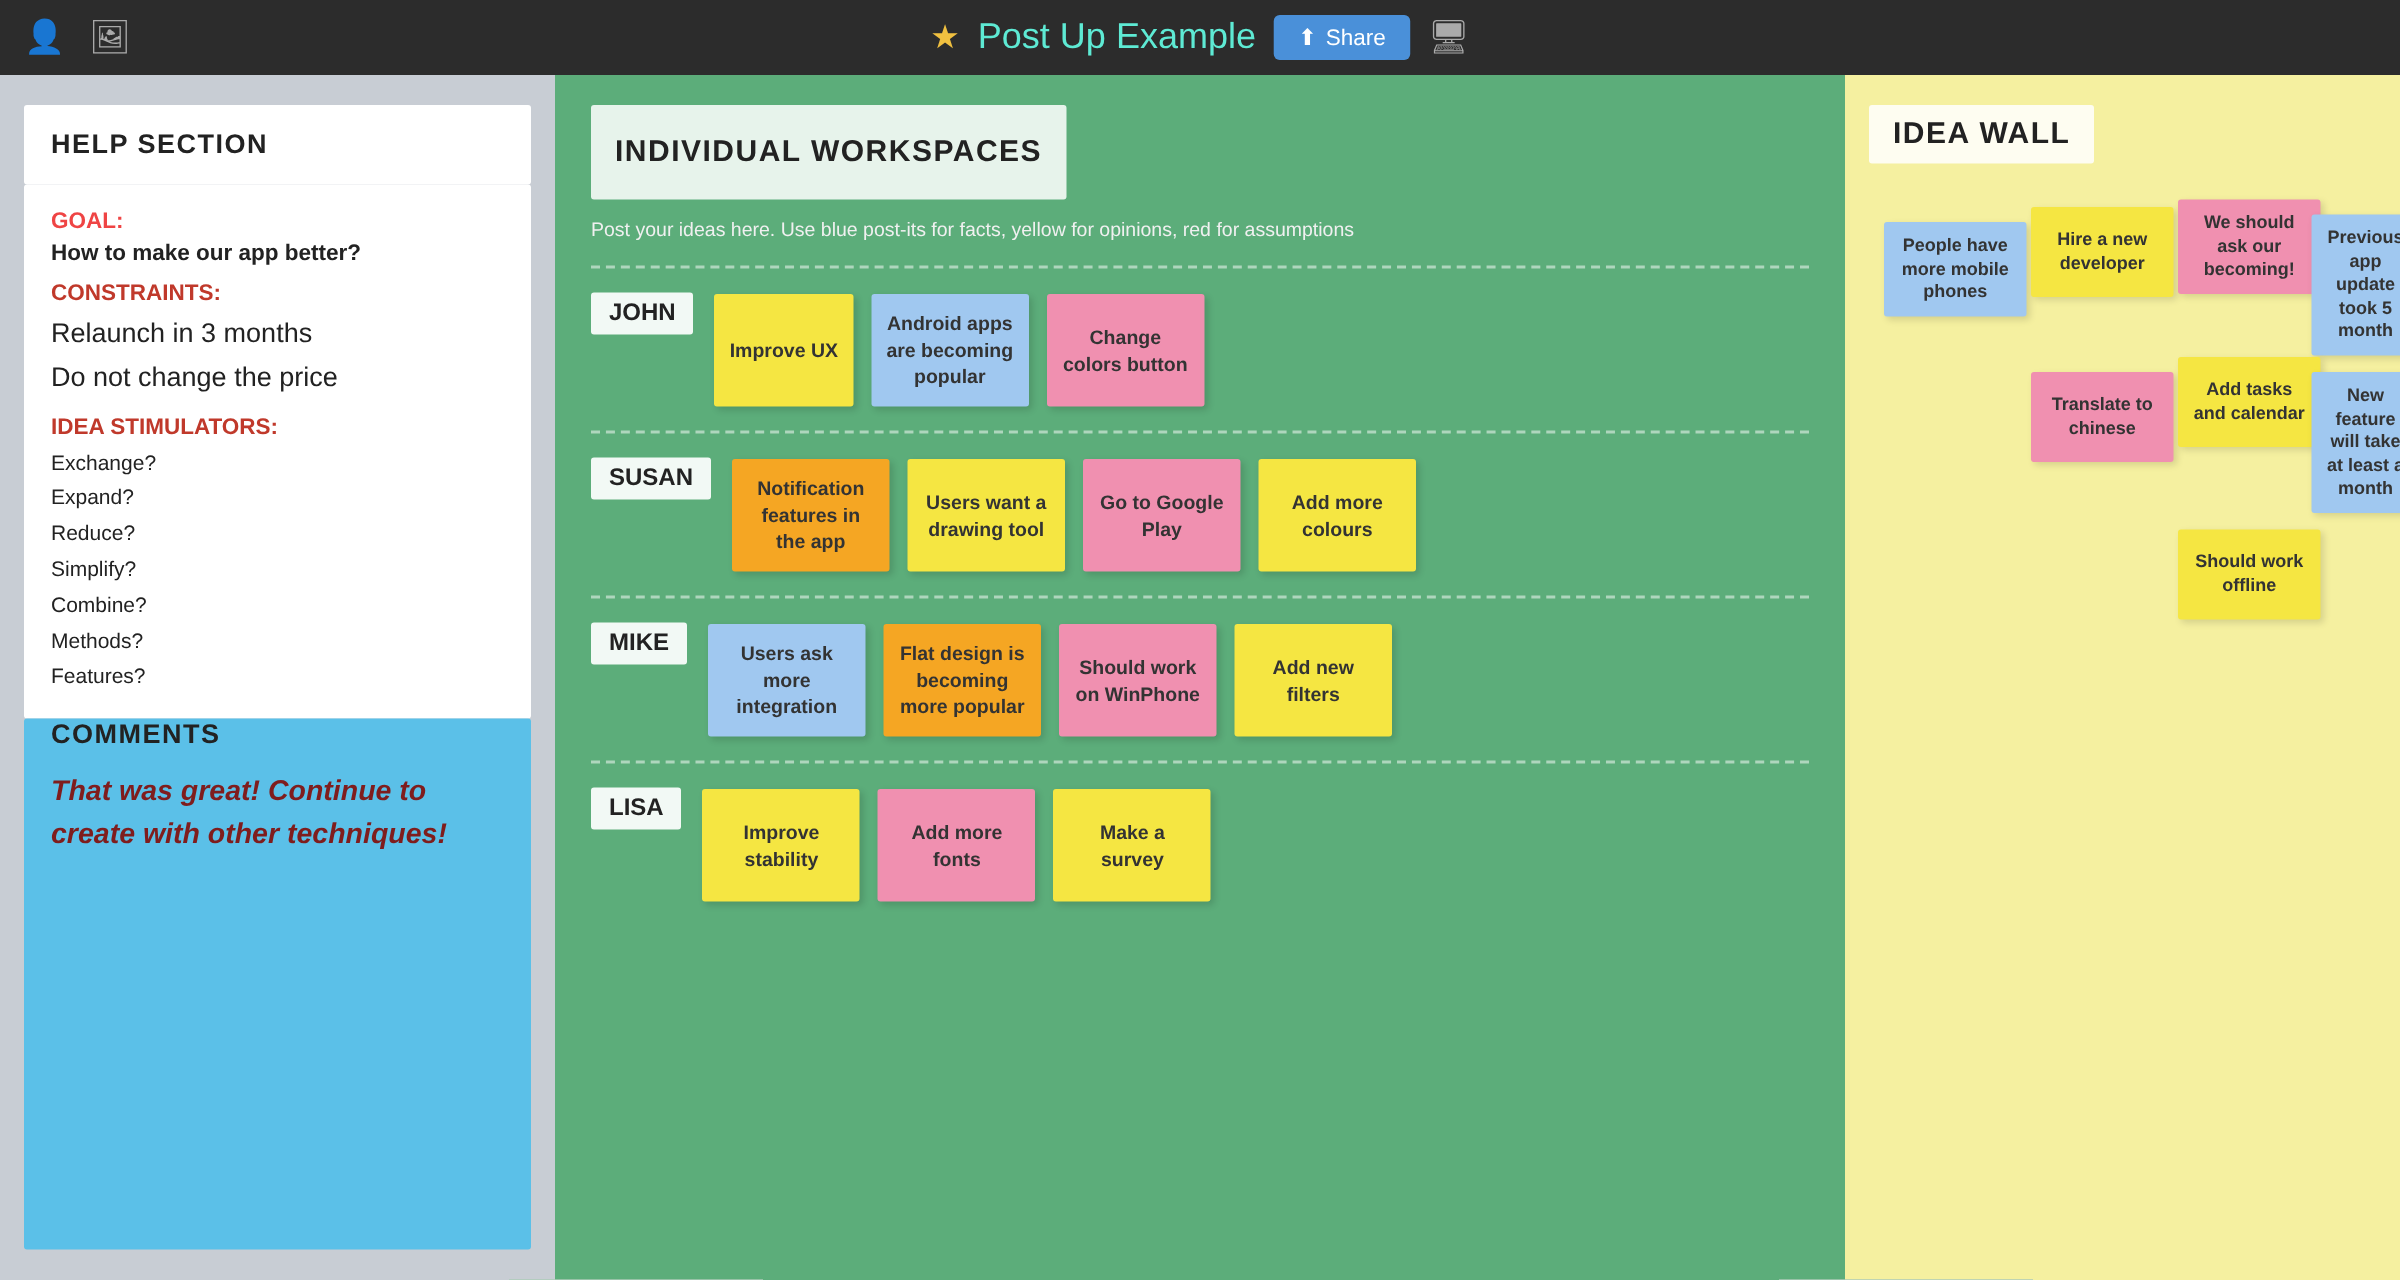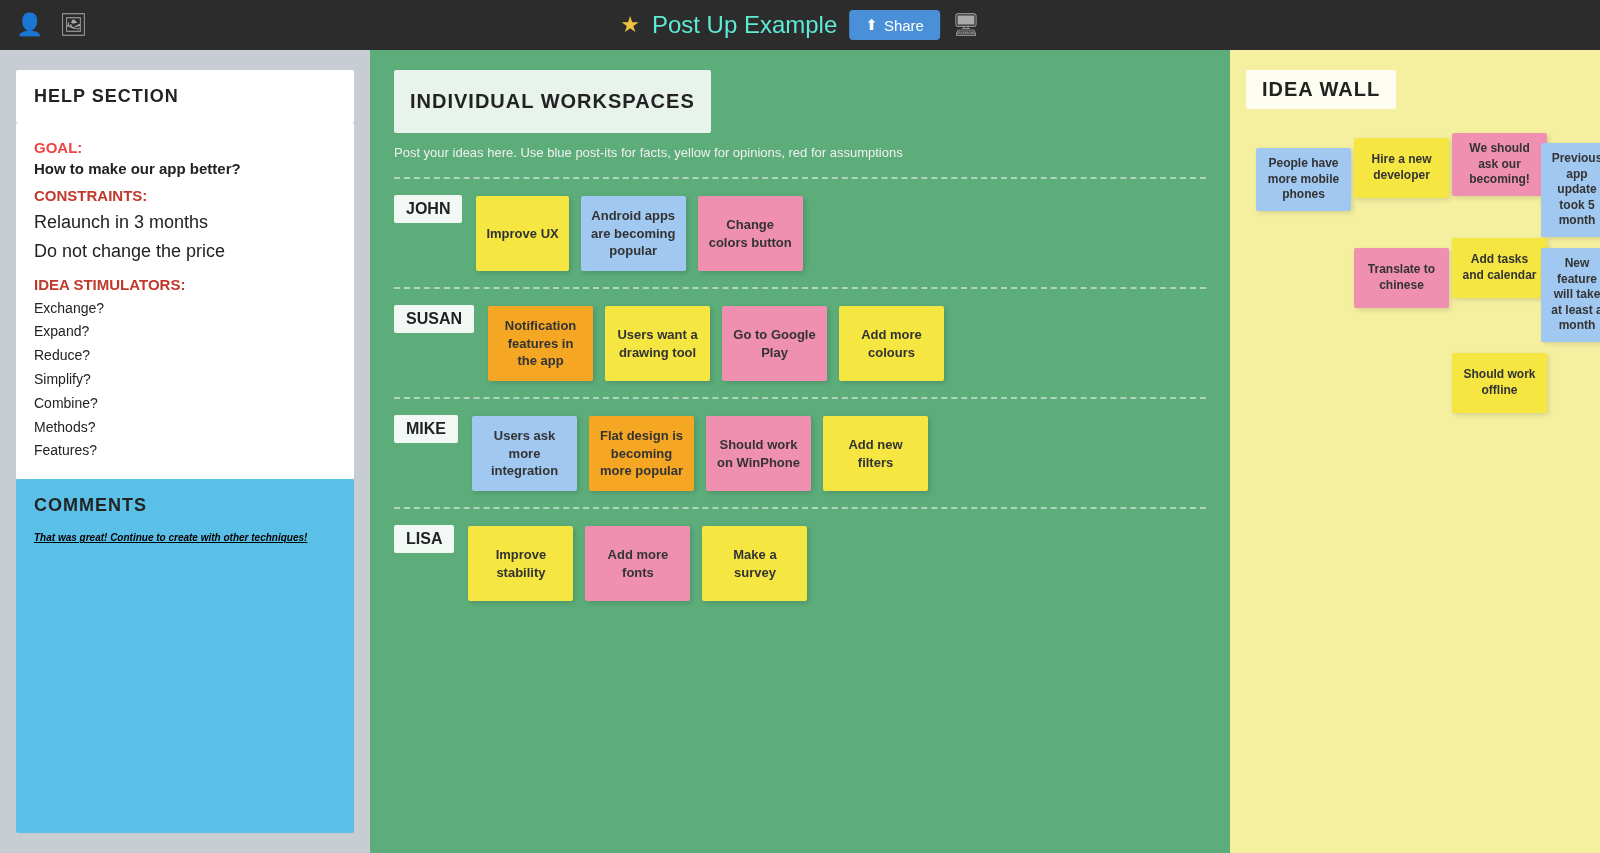--- a/index.html
+++ b/index.html
@@ -77,37 +77,36 @@
     .goal-text { color: #222; font-size: 15px; font-weight: bold; }
     .constraints-label { color: #c0392b; font-weight: bold; font-size: 15px; margin-bottom: 4px; margin-top: 10px; }
     .constraints-text { color: #222; font-size: 18px; line-height: 1.6; }
     .stimulators-label { color: #c0392b; font-weight: bold; font-size: 15px; margin-bottom: 4px; margin-top: 10px; }
     .stimulators-text { color: #222; font-size: 14px; line-height: 1.7; }
 
     
     .comments-card {
       background: #5bc0e8;
       border-radius: 2px;
-      padding: 16px 18px;
+      padding: 0 18px;
       flex: 1;
     }
     .comments-title {
       font-size: 18px;
       font-weight: bold;
       color: #222;
       letter-spacing: 1px;
       margin-bottom: 14px;
     }
     .comments-text {
-      color: #000000;
-      font-size: 10px;
+      color: #7f1d1d;
+      font-size: 19px;
       font-style: italic;
       font-weight: bold;
       line-height: 1.5;
-      text-decoration: underline;
     }
 
     
     .center-panel {
       flex: 1;
       background: #5cad7a;
       padding: 20px 24px;
       display: flex;
       flex-direction: column;
       gap: 0;

